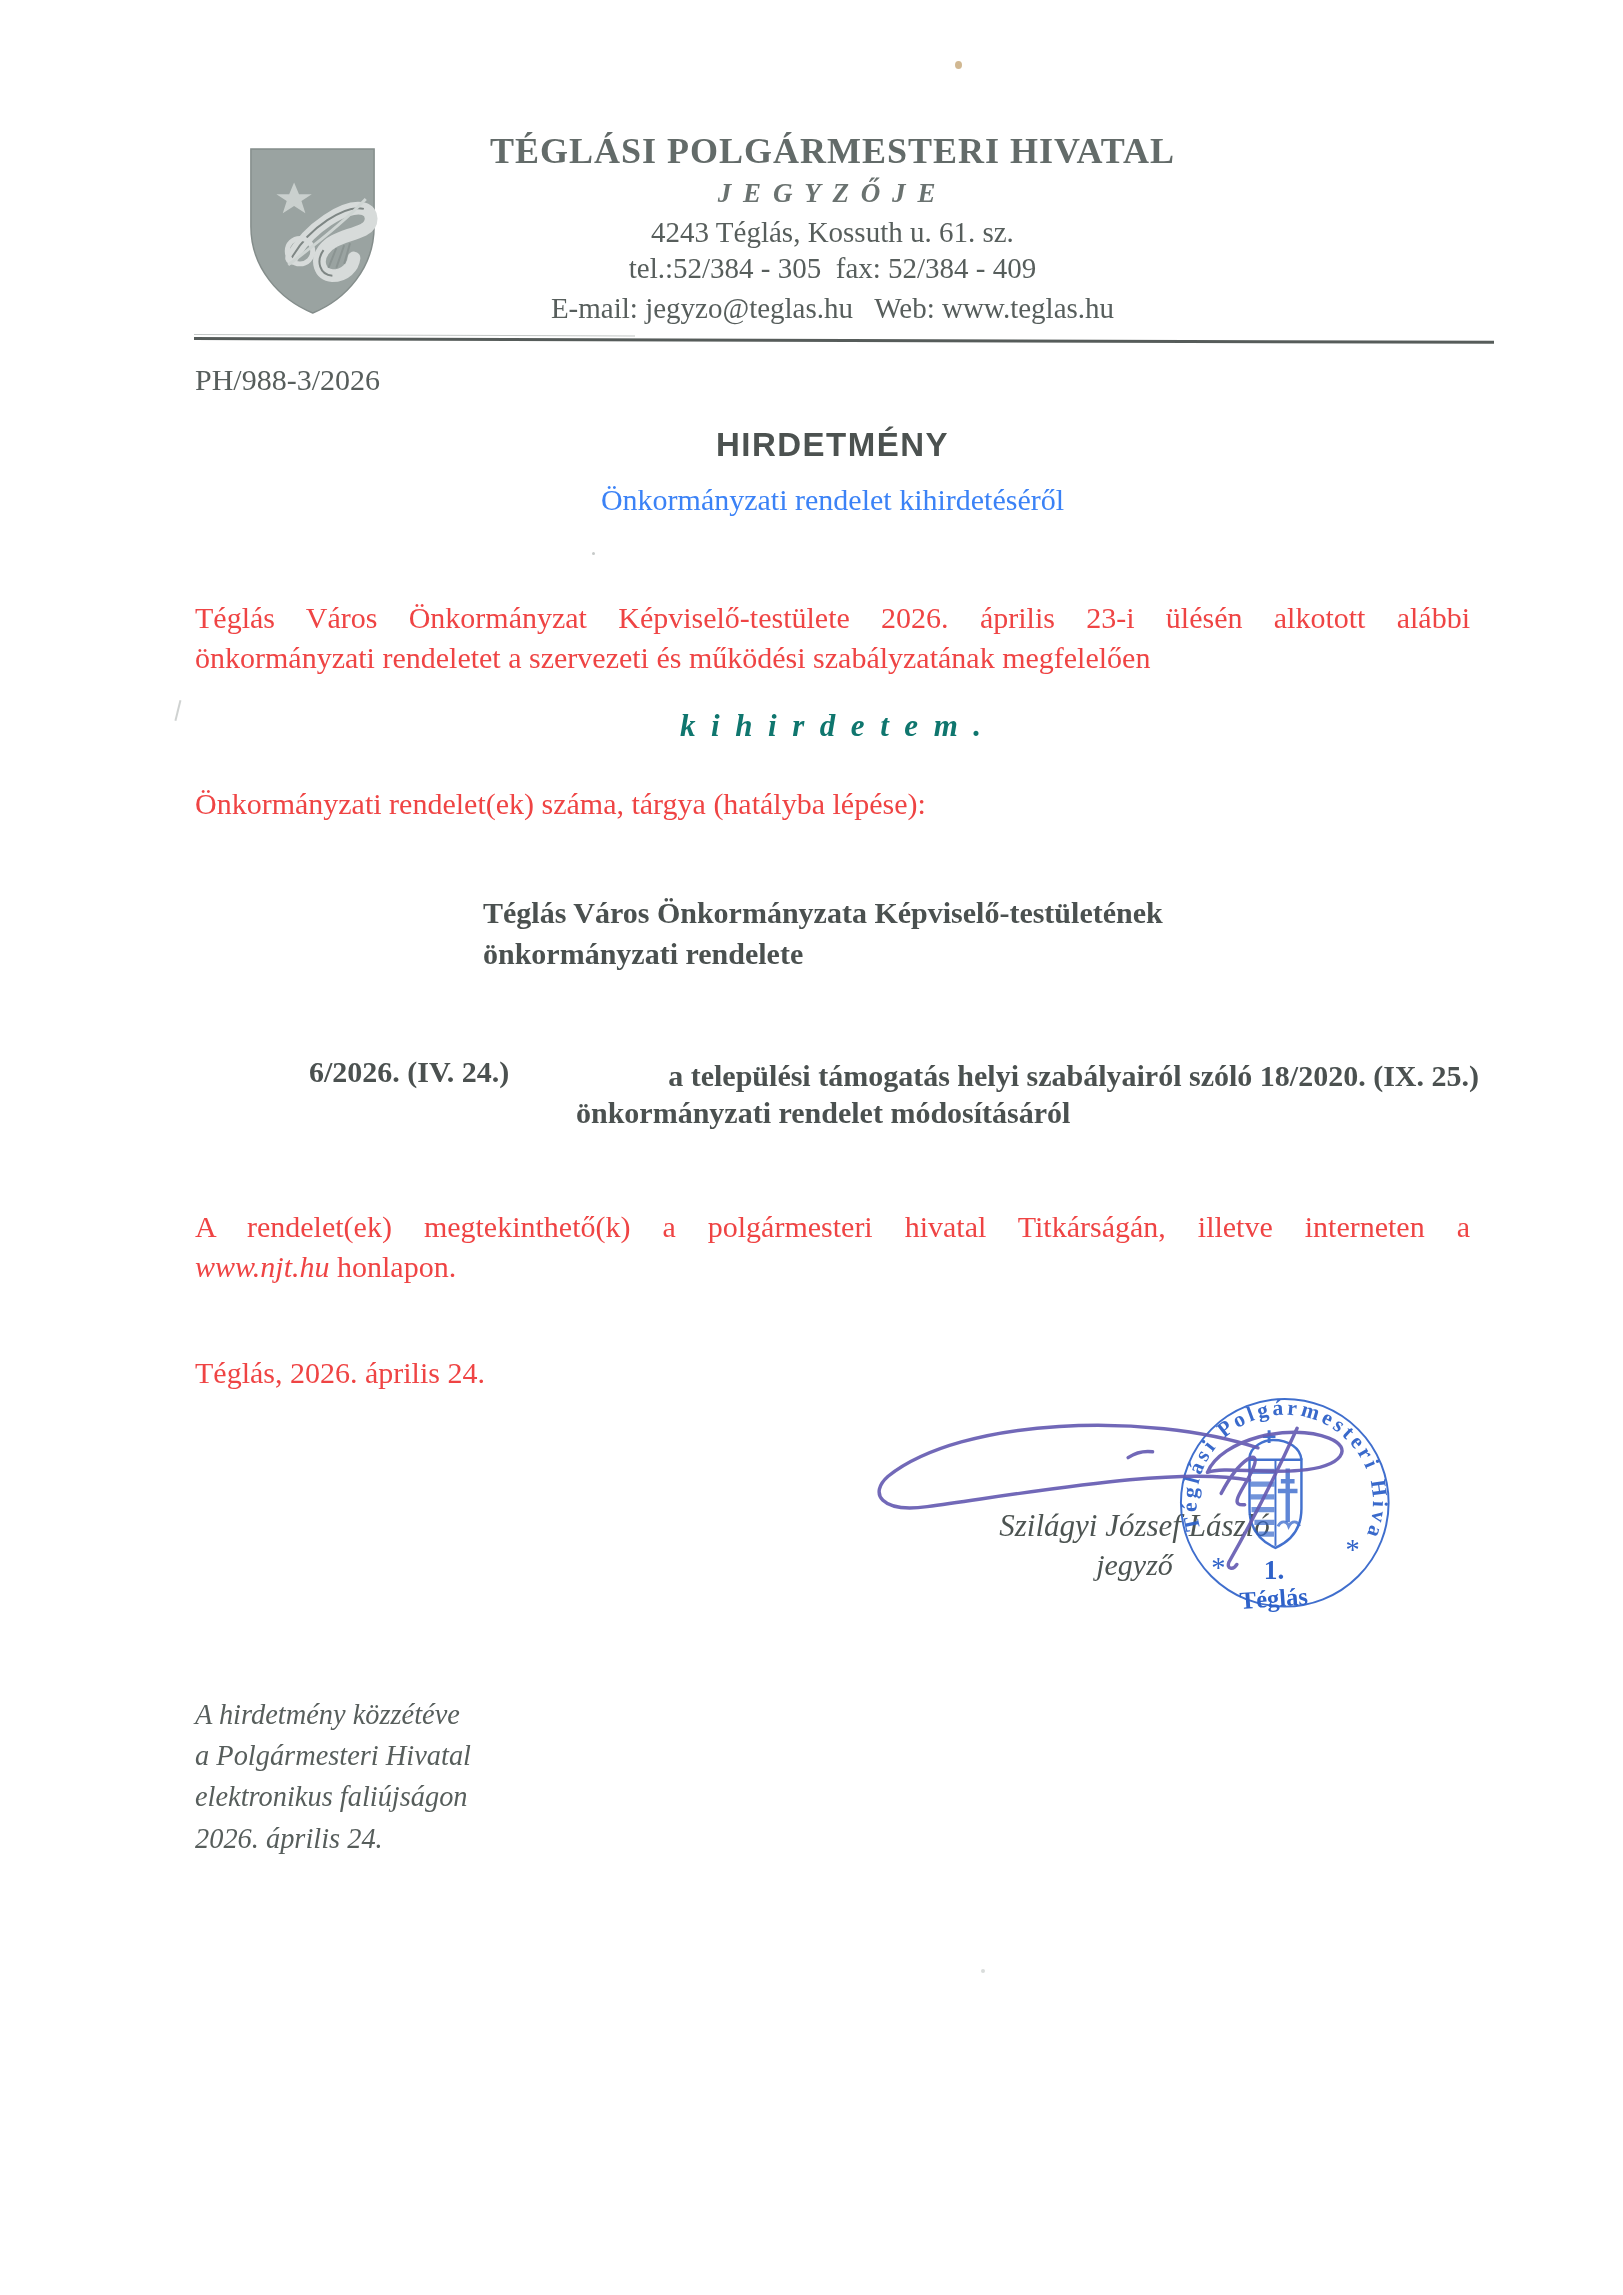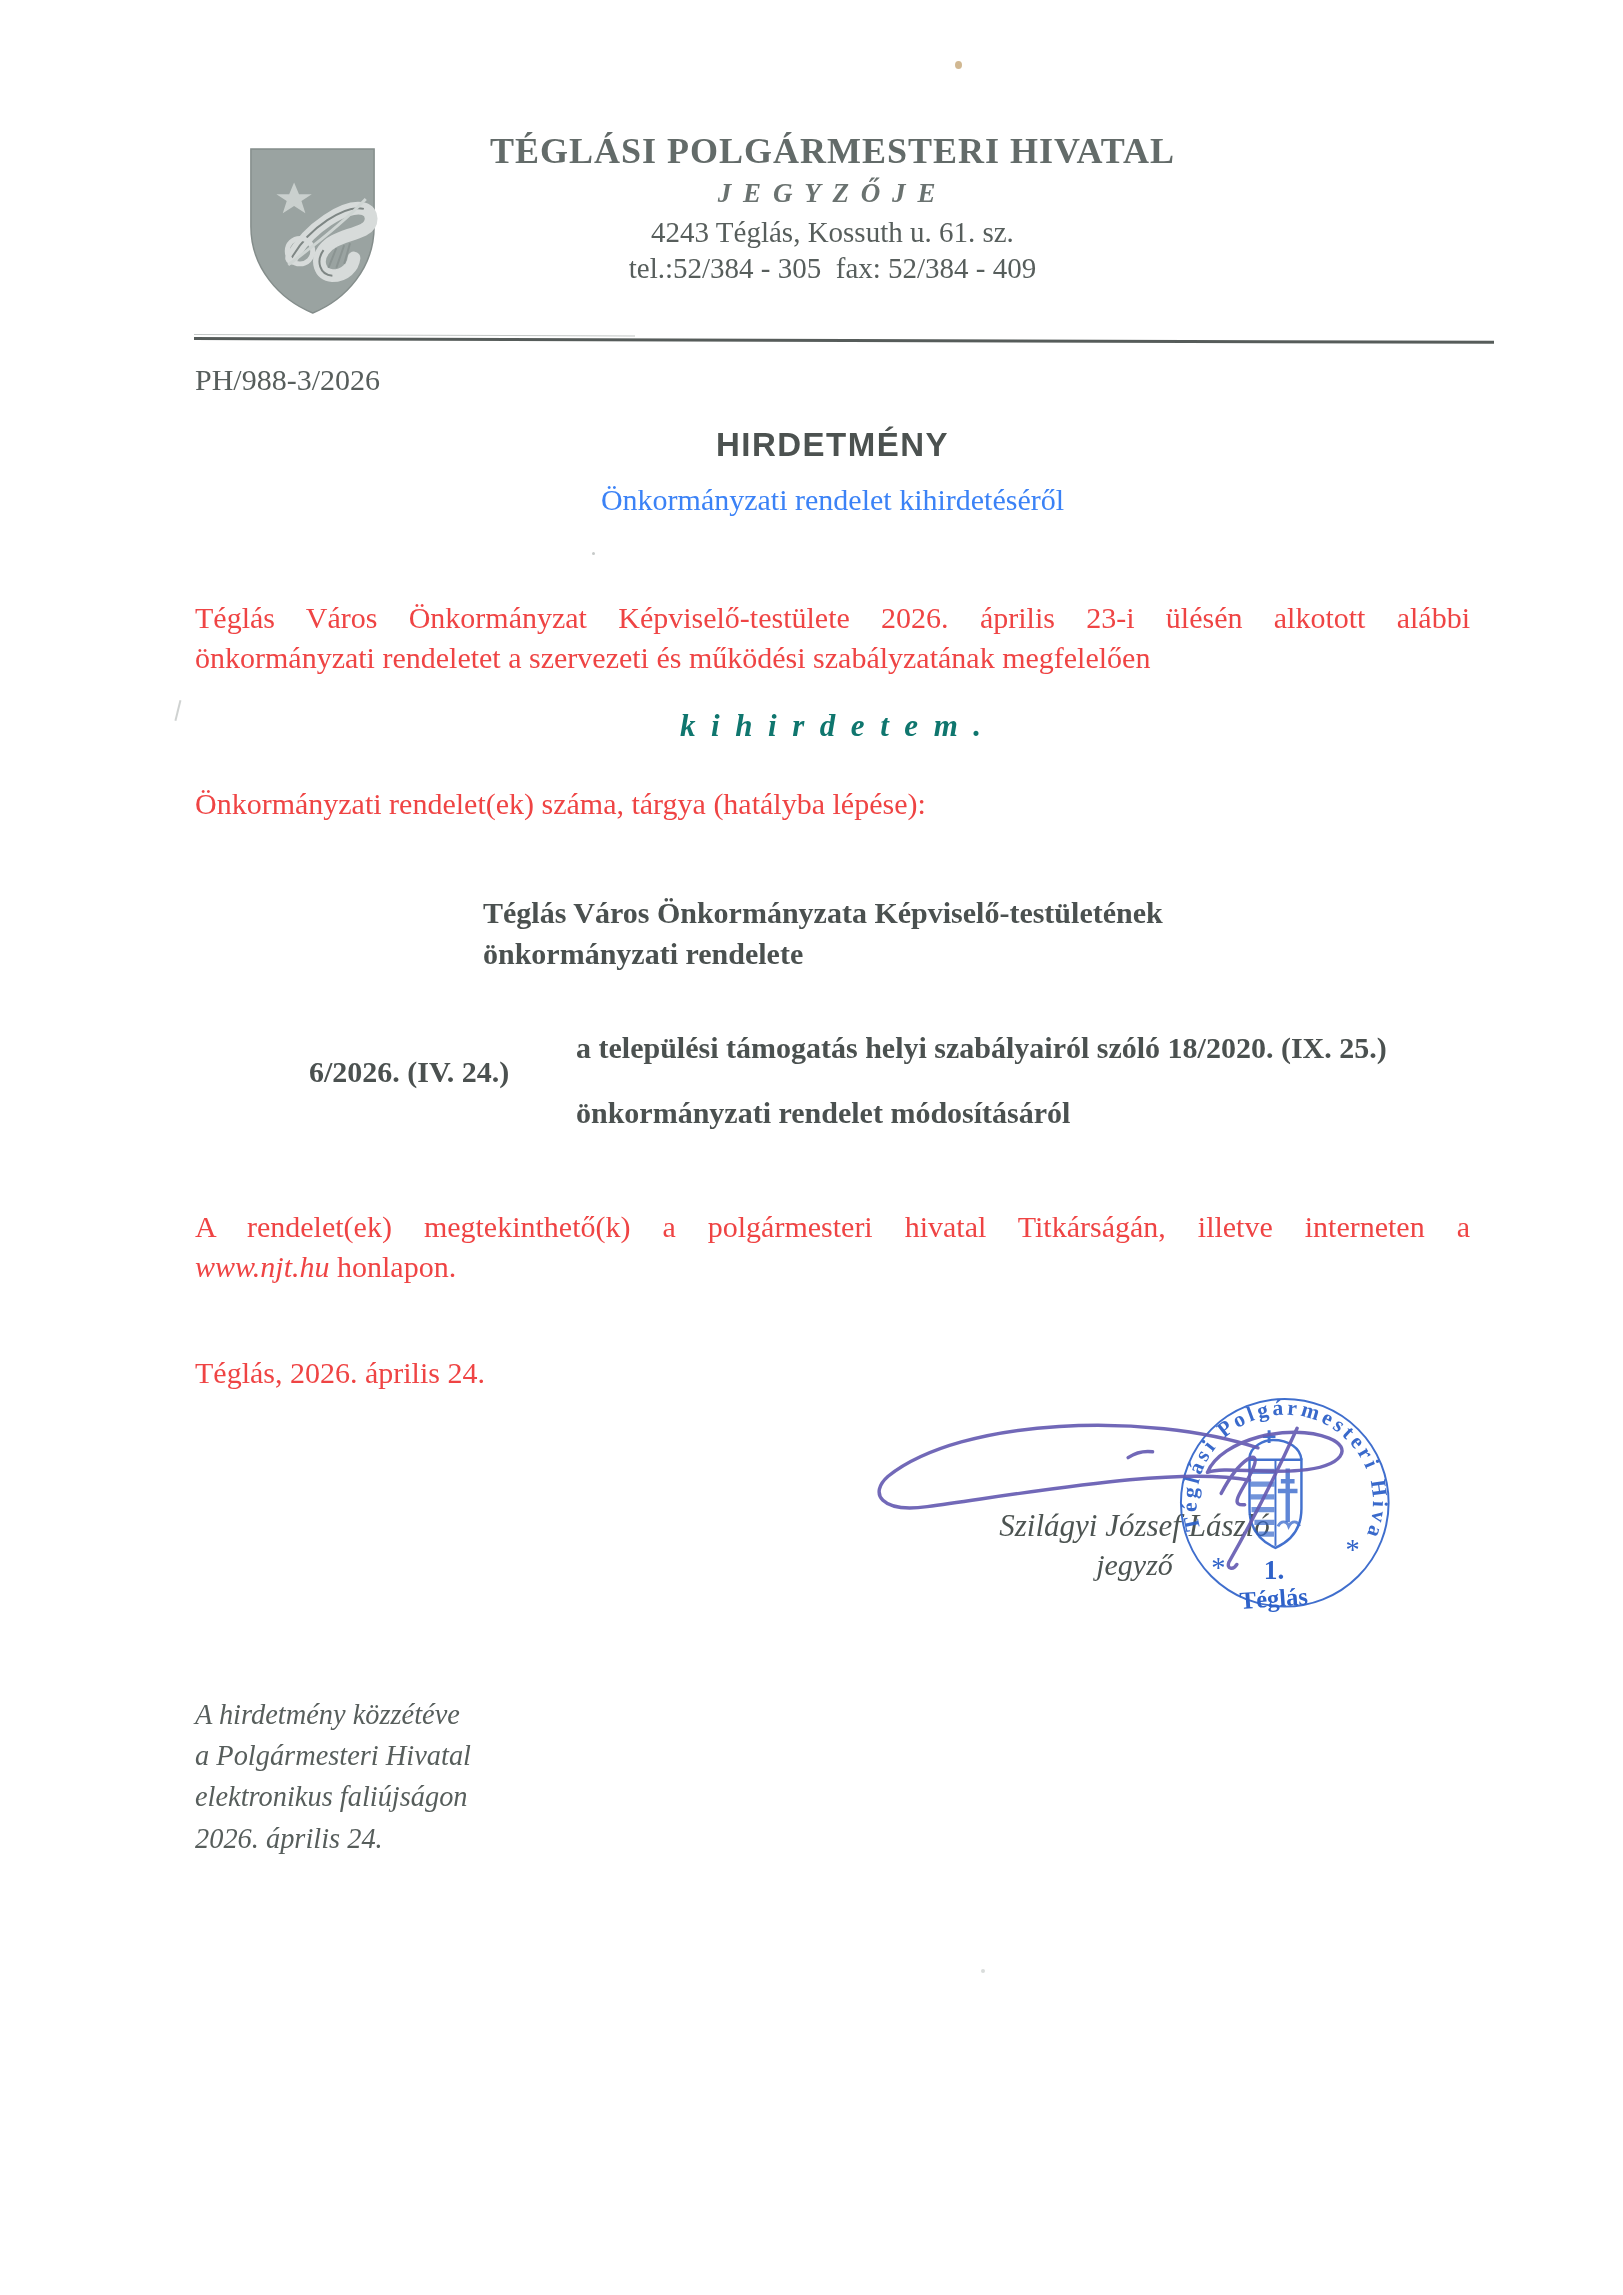--- a/index.html
+++ b/index.html
@@ -37,21 +37,21 @@
 
   .proclaim{top:710px;font-size:31px;font-weight:bold;font-style:italic;letter-spacing:3.9px;color:#0f766e;line-height:1;}
 
   .list-heading{top:788px;}
 
   .bold{font-weight:bold;color:#4b5150;}
   .issuer1{top:897px;left:483px;width:981px;}
   .issuer2{top:938px;left:483px;width:981px;}
 
   .reg-num{top:1056px;left:309px;width:255px;}
-  .subj1{top:1032px;left:576px;width:903px;}
+  .subj1{top:1060px;left:576px;width:903px;text-align:right;}
   .subj2{top:1097px;left:576px;width:903px;}
 
   .avail1{top:1211px;}
   .avail2{top:1251px;}
   .it{font-style:italic;}
 
   .dateline{top:1357px;}
 
   .sig-name{top:1510px;left:840px;width:589px;text-align:center;font-size:31px;font-style:italic;color:#4d5452;line-height:1;}
   .sig-role{top:1550px;left:840px;width:589px;text-align:center;font-size:30px;font-style:italic;color:#4d5452;line-height:1;}
@@ -84,20 +84,21 @@
     <path d="M160,216 C144,238 152,266 178,268" fill="none" stroke="#7e8684" stroke-width="4"></path>
     <circle cx="112" cy="218" r="26" fill="none" stroke="#d7dbda" stroke-width="10"></circle>
     <path d="M88,246 C150,200 210,150 246,112" fill="none" stroke="#cfd5d3" stroke-width="6"></path>
     <path d="M170,252 L186,212 M186,252 L202,206 M202,244 L214,202" stroke="#8b9492" stroke-width="4" fill="none"></path>
   </svg>
 
   <div class="abs ctr org-name">TÉGLÁSI POLGÁRMESTERI HIVATAL</div>
   <div class="abs ctr org-role">JEGYZŐJE</div>
   <div class="abs ctr hdr-line addr">4243 Téglás, Kossuth u. 61. sz.</div>
   <div class="abs ctr hdr-line phone">tel.:52/384 - 305  fax: 52/384 - 409</div>
+  <div class="abs ctr hdr-line email">E-mail: jegyzo@teglas.hu   Web: www.teglas.hu</div>
 
   <div class="abs rule2"></div>
   <div class="abs rule"></div>
 
   <div class="abs ref">PH/988-3/2026</div>
 
   <div class="abs ctr doc-title">HIRDETMÉNY</div>
   <div class="abs ctr doc-subtitle">Önkormányzati rendelet kihirdetéséről</div>
 
   <div class="abs lft body-line just intro1">Téglás Város Önkormányzat Képviselő-testülete 2026. április 23-i ülésén alkotott alábbi</div>

